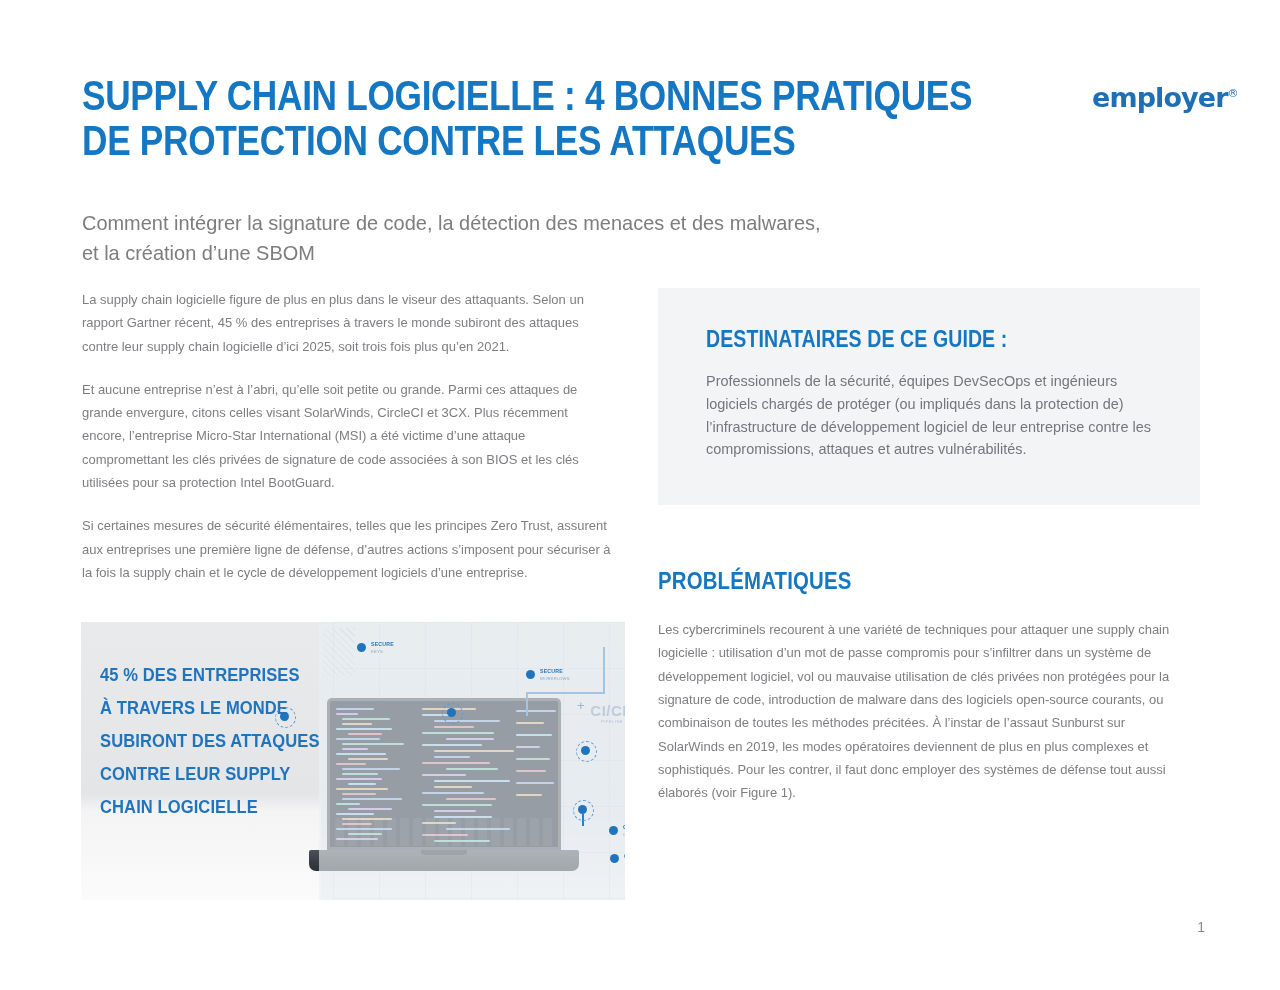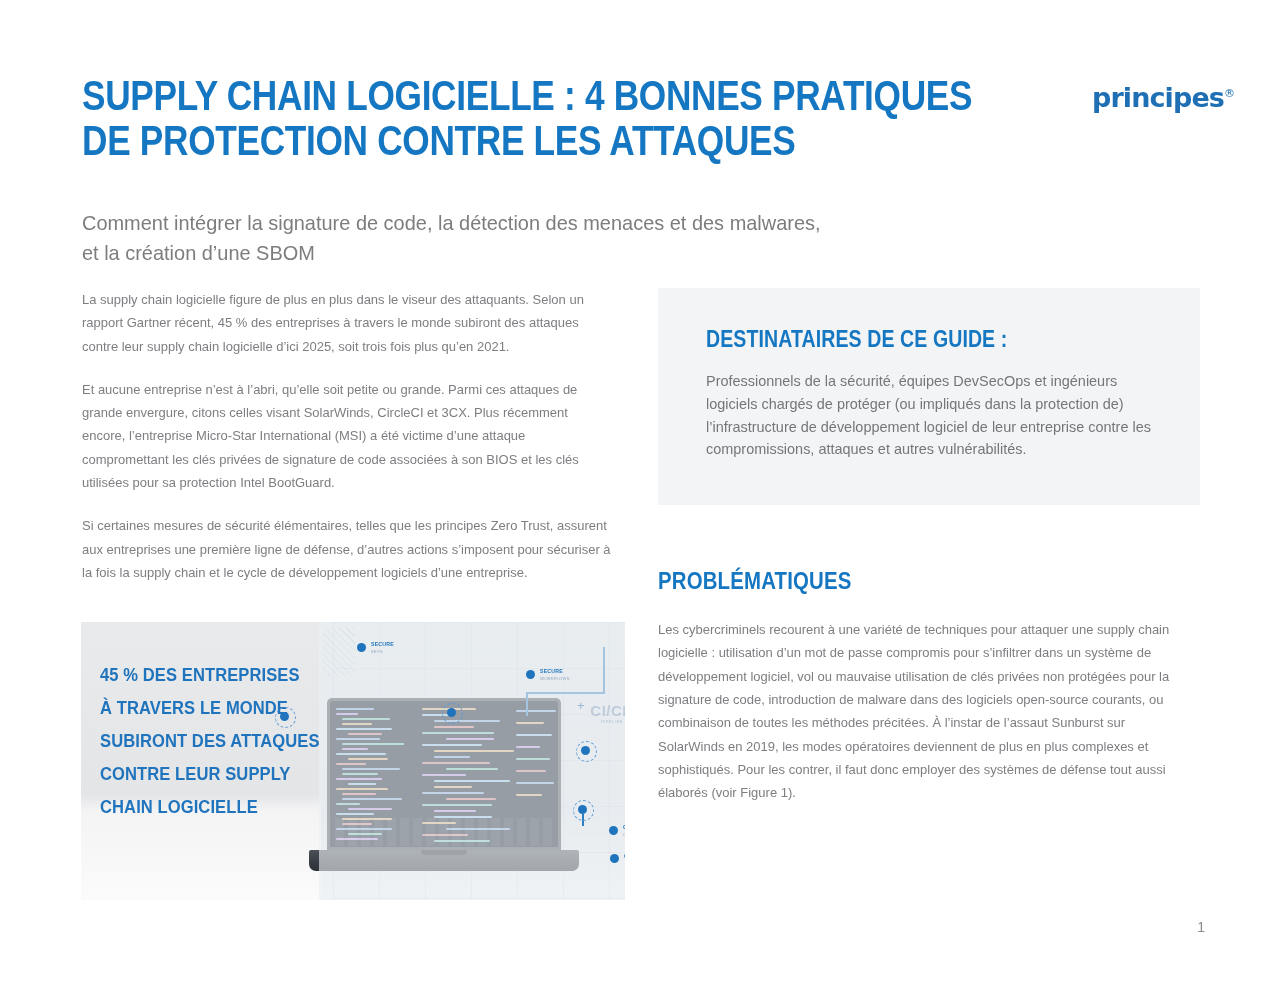--- a/index.html
+++ b/index.html
@@ -332,21 +332,21 @@
     font-size: 14px;
     line-height: 18px;
   }
 </style>
 </head>
 <body>
 
 <div class="page">
 
   <div class="brand-logo">
-    <span>principes</span><span class="tm">®</span>
+    <span>employer</span><span class="tm">®</span>
   </div>
 
   <h1 class="doc-title">
     <span class="line">SUPPLY CHAIN LOGICIELLE : 4 BONNES PRATIQUES</span>
     <span class="line">DE PROTECTION CONTRE LES ATTAQUES</span>
   </h1>
 
   <h2 class="doc-subtitle">
     <span class="line">Comment intégrer la signature de code, la détection des menaces et des malwares,</span>
     <span class="line">et la création d’une SBOM</span>

